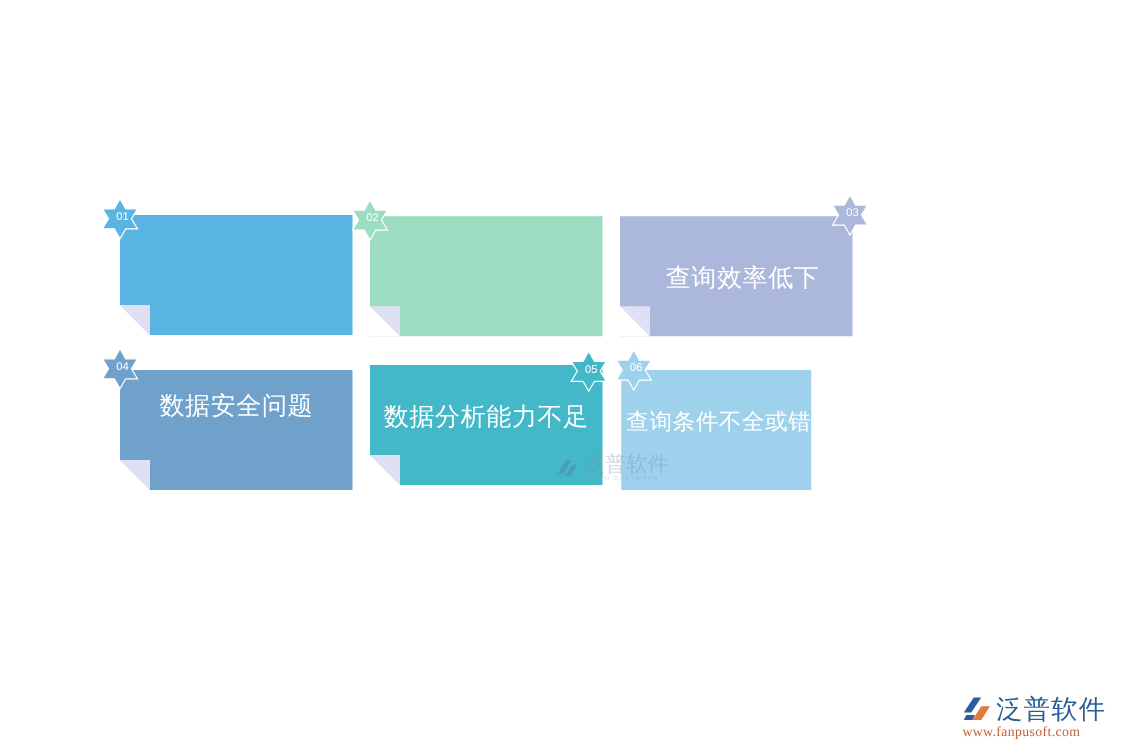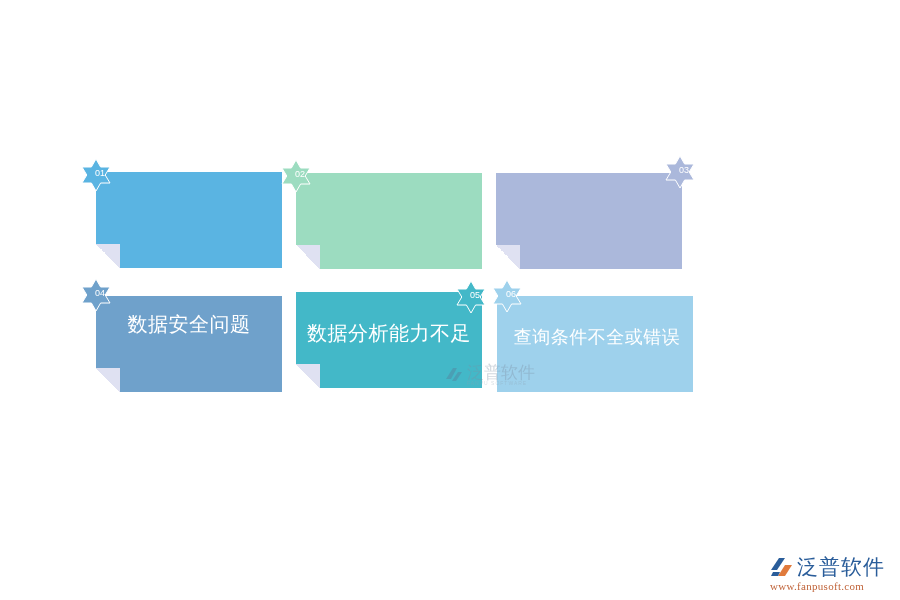--- a/index.html
+++ b/index.html
@@ -20,21 +20,21 @@
   }
   .card .label {
     position: absolute; left: 0; right: 0; color: #ffffff; font-size: 20px;
     text-align: center; white-space: nowrap; letter-spacing: 0.5px;
   }
   .badge {
     position: absolute; width: 34px; height: 34px;
   }
   .badge svg { position: absolute; left: 0; top: 0; }
   .badge span {
-    position: absolute; left: 16px; right: 0; top: 10px; text-align: left;
+    position: absolute; left: 4px; right: 0; top: 10px; text-align: center;
     color: #ffffff; font-size: 9px; font-family: "Liberation Sans", sans-serif;
   }
   .watermark {
     position: absolute; left: 444px; top: 364px; opacity: 0.35;
     display: flex; align-items: center;
   }
   .watermark .wm-text { font-size: 17px; color: #7c8fa3; font-family: "DejaVu Sans", sans-serif; line-height: 16px; }
   .watermark .wm-sub { font-size: 5px; color: #8ca0b0; letter-spacing: 1px; font-family: "Liberation Sans", sans-serif; }
   .logo {
     position: absolute; left: 770px; top: 553px; width: 125px;
@@ -64,20 +64,21 @@
 <div class="badge" style="left:279px; top:159px;">
   <svg width="34" height="34" viewBox="0 0 34 34">
       <polygon points="17,1 21.6,9 31,9 26.2,17 31,25 21.6,25 17,33 12.4,25 3,25 7.8,17 3,9 12.4,9" fill="#9cdcc0" stroke="#ffffff" stroke-width="1"></polygon>
     </svg>
   <span>02</span>
 </div>
 
 <div class="card" style="left:496px; top:173px;">
   <div class="body" style="background:#abb8db;"></div>
   <div class="fold"></div>
+  <div class="label" style="top:36px; padding-left:10px;">查询效率低下</div>
 </div>
 <div class="badge" style="left:663px; top:155px;">
   <svg width="34" height="34" viewBox="0 0 34 34">
       <polygon points="17,1 21.6,9 31,9 26.2,17 31,25 21.6,25 17,33 12.4,25 3,25 7.8,17 3,9 12.4,9" fill="#abb8db" stroke="#ffffff" stroke-width="1"></polygon>
     </svg>
   <span>03</span>
 </div>
 
 <div class="card" style="left:96px; top:296px;">
   <div class="body" style="background:#6fa1cb;"></div>
@@ -96,21 +97,21 @@
   <div class="fold"></div>
   <div class="label" style="top:28px;">数据分析能力不足</div>
 </div>
 <div class="badge" style="left:454px; top:280px;">
   <svg width="34" height="34" viewBox="0 0 34 34">
       <polygon points="17,1 21.6,9 31,9 26.2,17 31,25 21.6,25 17,33 12.4,25 3,25 7.8,17 3,9 12.4,9" fill="#43b8c8" stroke="#ffffff" stroke-width="1"></polygon>
     </svg>
   <span>05</span>
 </div>
 
-<div class="card" style="left:497px; top:296px; width:196px;">
+<div class="card" style="left:497px; top:296px; width:152px;">
   <div class="body" style="background:#9ed1ec;"></div>
   <div class="label" style="top:29px; font-size:18px; padding-left:4px;">查询条件不全或错误</div>
 </div>
 <div class="badge" style="left:490px; top:279px;">
   <svg width="34" height="34" viewBox="0 0 34 34">
       <polygon points="17,1 21.6,9 31,9 26.2,17 31,25 21.6,25 17,33 12.4,25 3,25 7.8,17 3,9 12.4,9" fill="#9ed1ec" stroke="#ffffff" stroke-width="1"></polygon>
     </svg>
   <span>06</span>
 </div>
 

